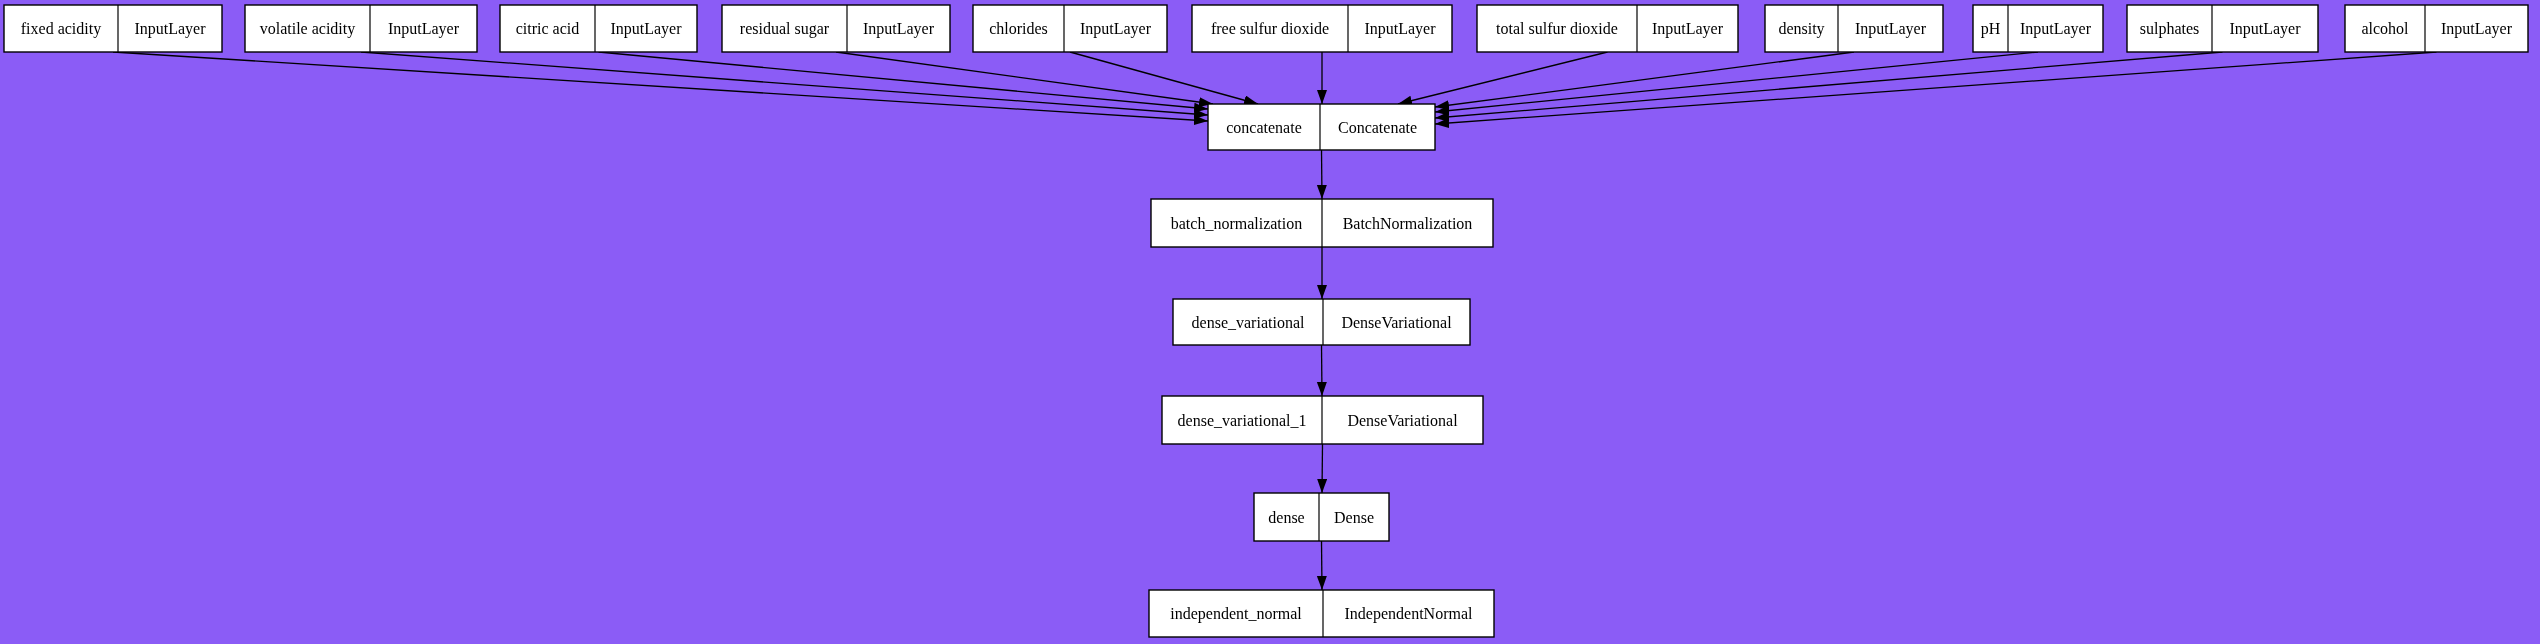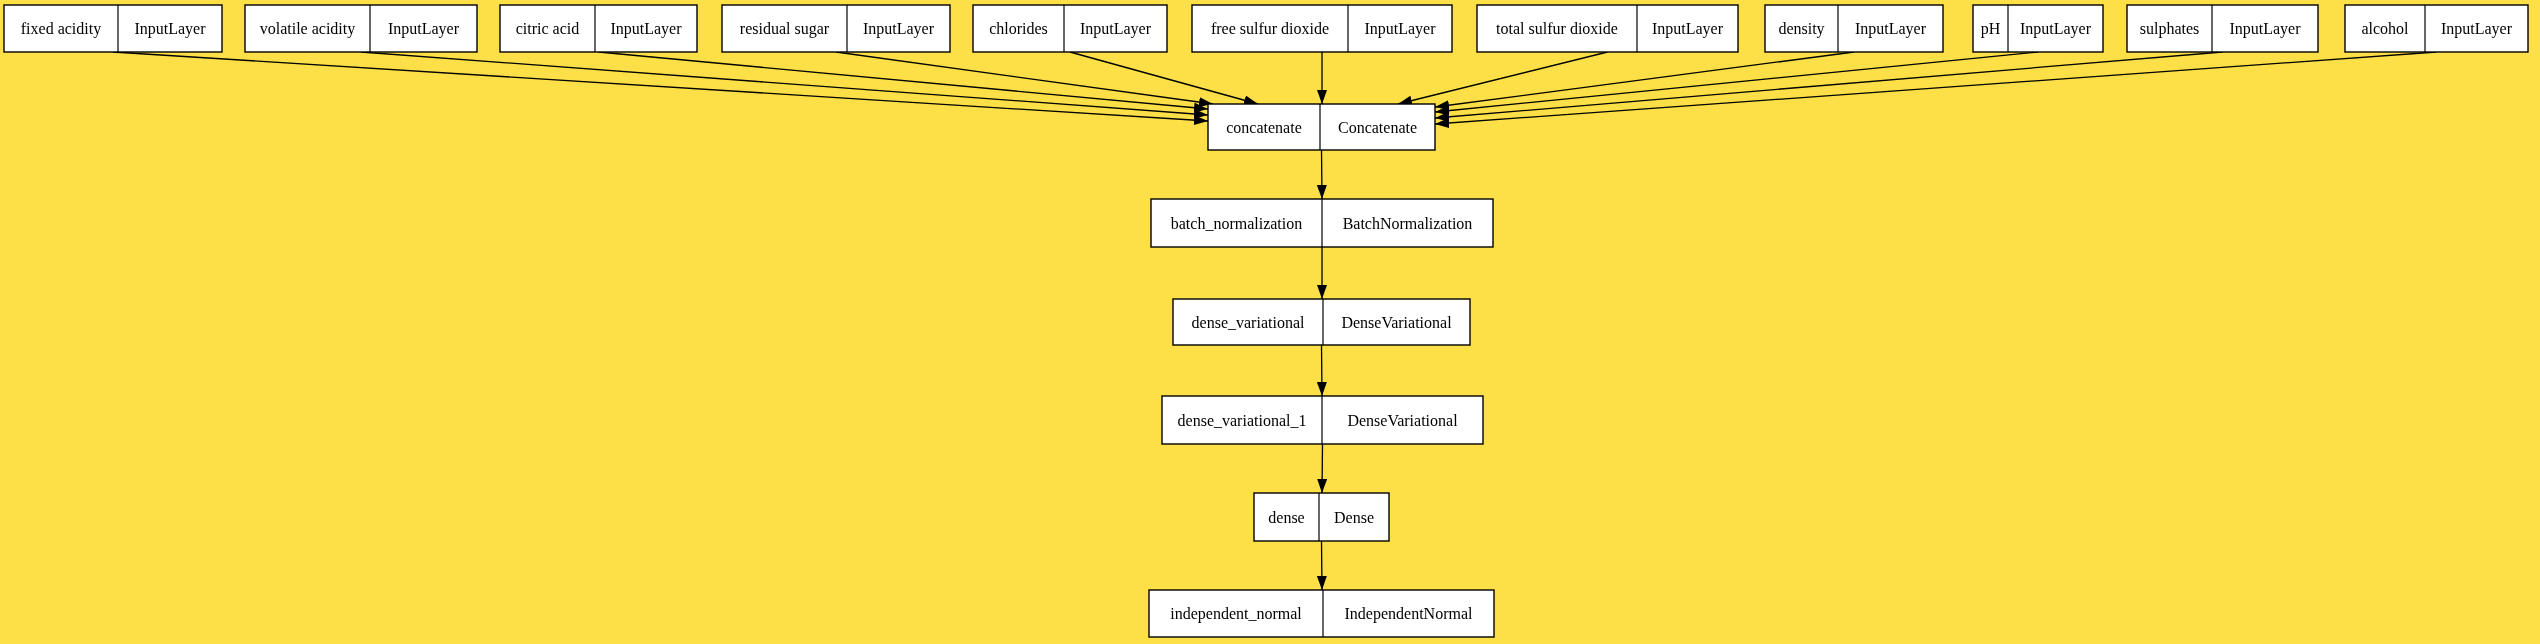--- a/index.html
+++ b/index.html
@@ -3,21 +3,21 @@
 <meta charset="utf-8">
 <style>
   html, body {
     margin: 0;
     padding: 0;
     background: #ffffff;
   }
   #stage {
     width: 2540px;
     height: 644px;
-    background: #fde047;
+    background: #8b5cf6;
     position: relative;
     overflow: hidden;
   }
   svg {
     display: block;
     font-family: "Liberation Serif", "DejaVu Serif", serif;
   }
   .node-box {
     fill: #ffffff;
     stroke: #000000;

